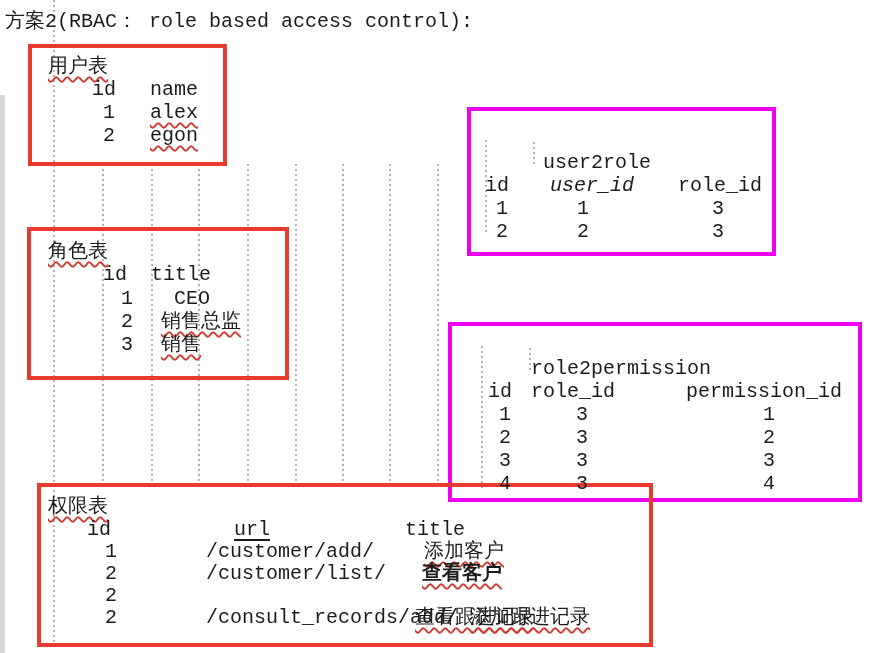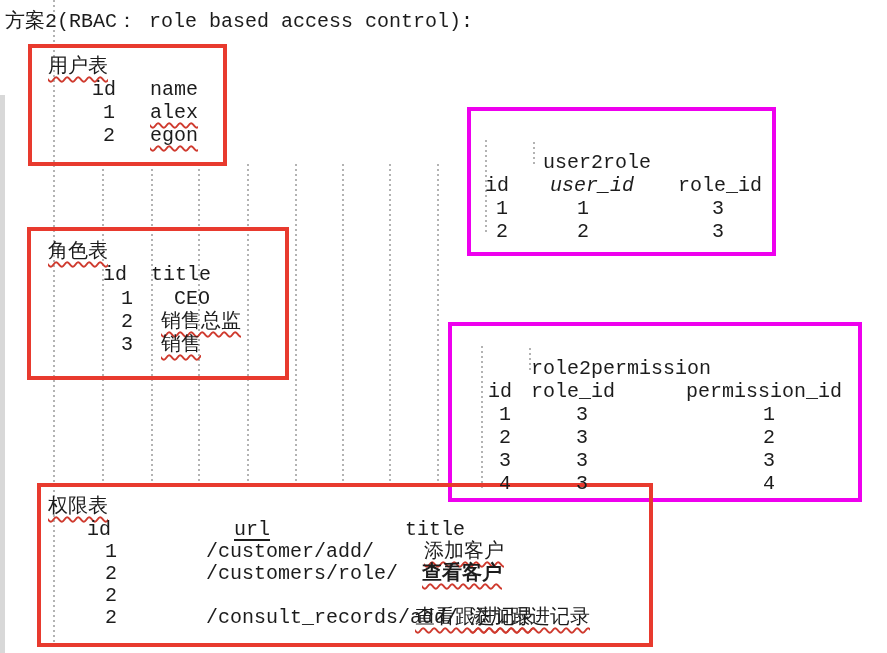--- a/index.html
+++ b/index.html
@@ -89,20 +89,20 @@
     <span class="txt" style="left: 763px; top: 472px;">4</span>
     <div class="abox" style="left: 37px; top: 483px; width: 616px; height: 164px; border: 4px solid rgb(232, 58, 46);"></div>
     <span class="txt sq" style="left: 48px; top: 495px; text-decoration-color: rgb(207, 58, 46);">权限表</span>
     <span class="txt" style="left: 87px; top: 518px;">id</span>
     <span class="txt sq" style="left: 234px; top: 518px; text-decoration-color: rgb(207, 58, 46); text-decoration: underline;">url</span>
     <span class="txt" style="left: 405px; top: 518px;">title</span>
     <span class="txt" style="left: 105px; top: 540px;">1</span>
     <span class="txt" style="left: 206px; top: 540px;">/customer/add/</span>
     <span class="txt sq" style="left: 424px; top: 540px; text-decoration-color: rgb(207, 58, 46);">添加客户</span>
     <span class="txt" style="left: 105px; top: 562px;">2</span>
-    <span class="txt" style="left: 206px; top: 562px;">/customers/role/</span>
+    <span class="txt" style="left: 206px; top: 562px;">/customer/list/</span>
     <span class="txt sq" style="left: 422px; top: 562px; text-decoration-color: rgb(207, 58, 46); font-weight: bold;">查看客户</span>
     <span class="txt" style="left: 105px; top: 584px;">2</span>
     <span class="txt sq" style="left: 415px; top: 584px; text-decoration-color: rgb(207, 58, 46); margin-top: 22px;">查看跟进记录</span>
     <span class="txt" style="left: 105px; top: 606px;">2</span>
     <span class="txt" style="left: 206px; top: 606px;">/consult_records/add/</span>
     <span class="txt sq" style="left: 455px; top: 606px; text-decoration-color: rgb(207, 58, 46); margin-left: 15px;">添加跟进记录</span>
   </div>
 
 </body></html>

